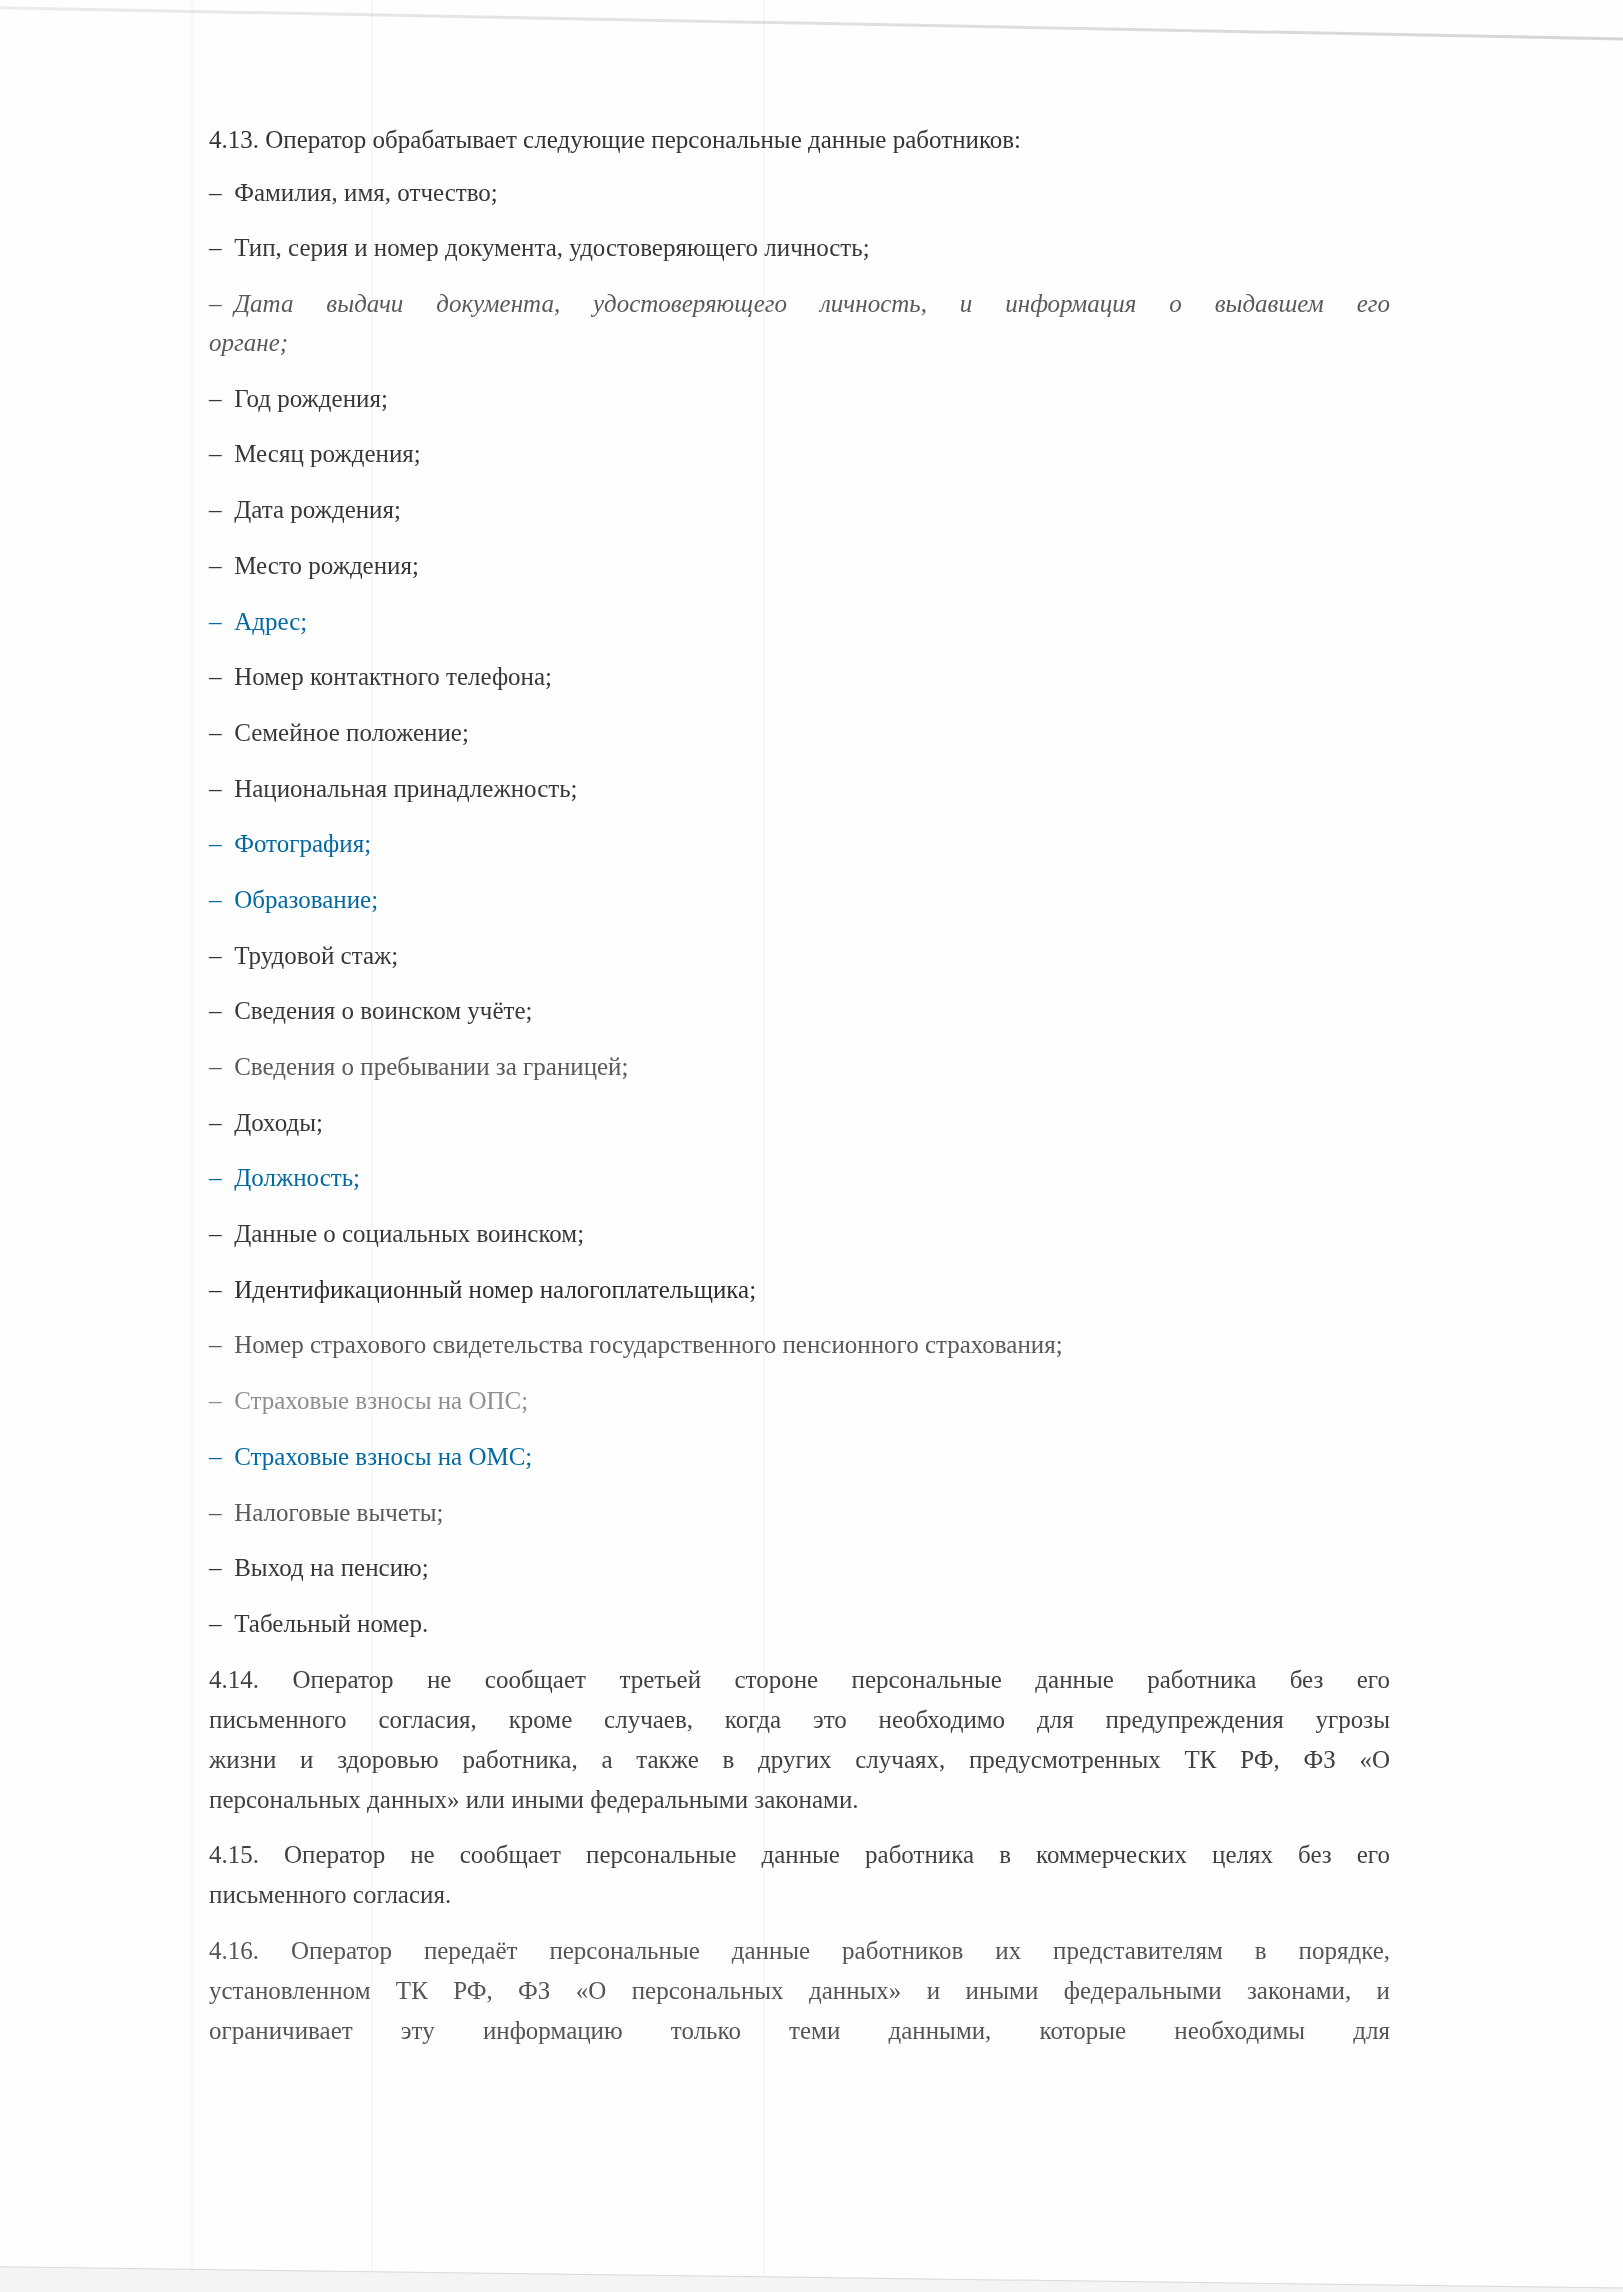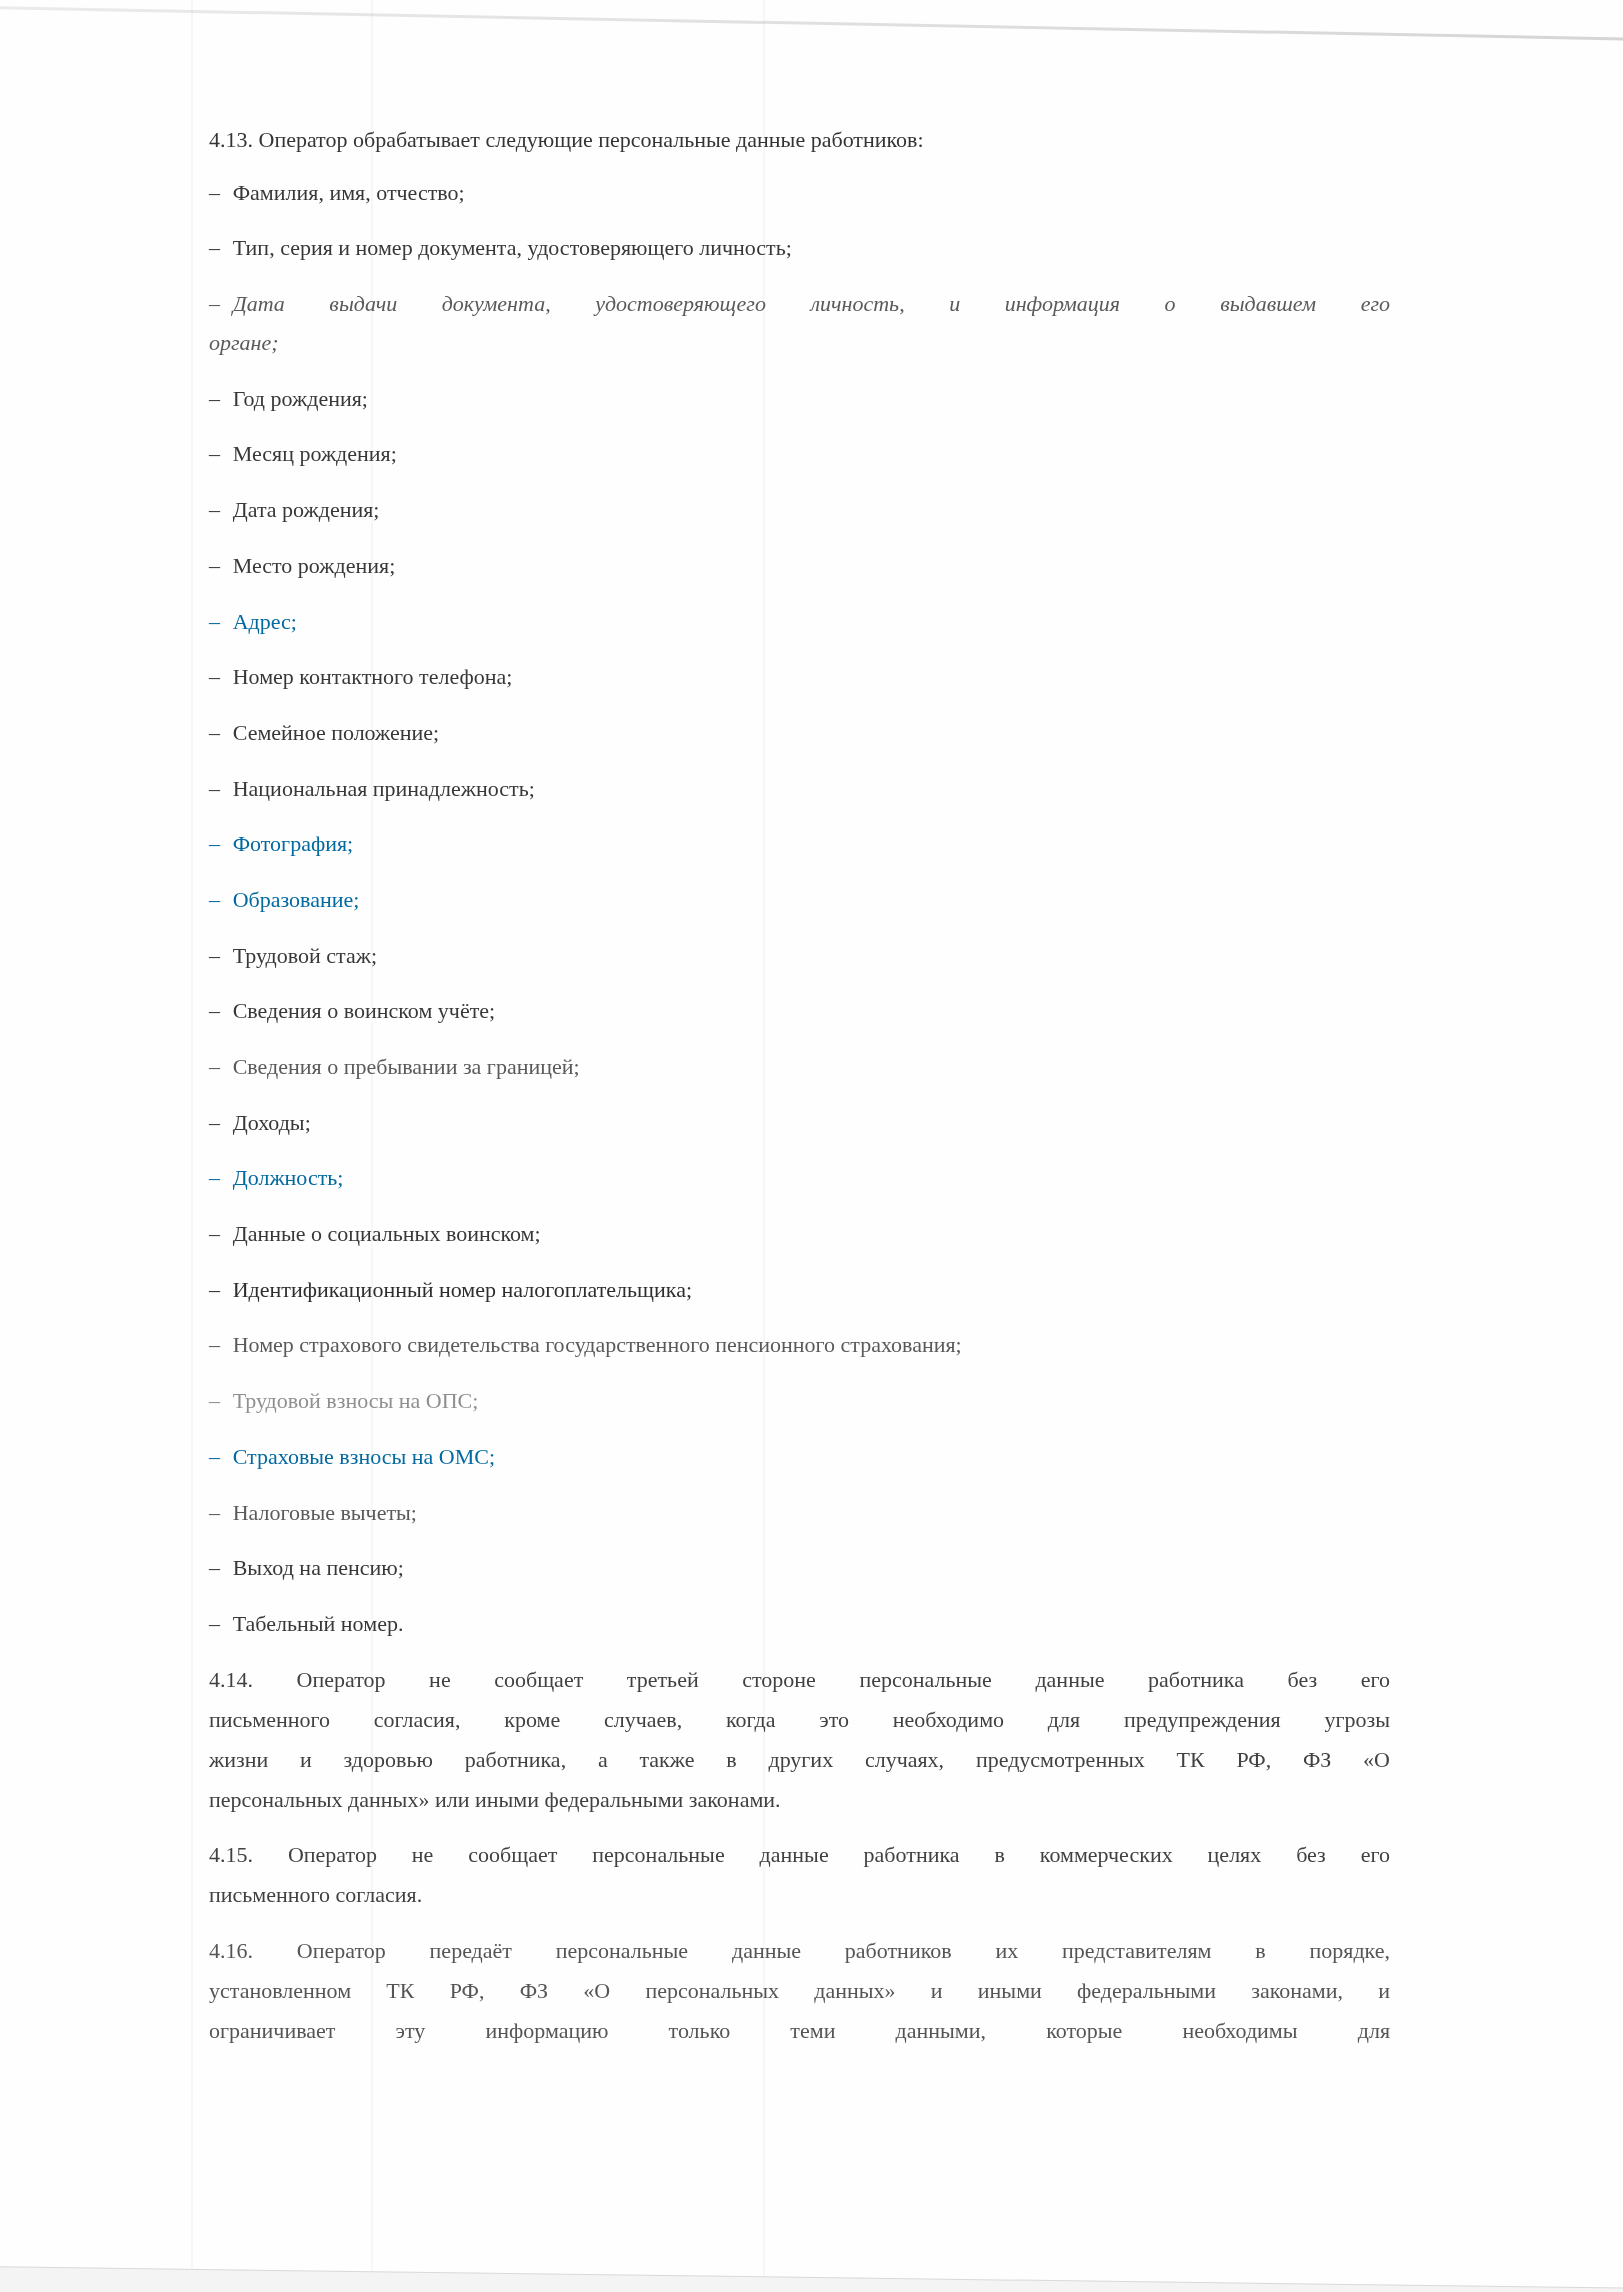--- a/index.html
+++ b/index.html
@@ -30,21 +30,21 @@
   }
   .edge-bottom {
     position: absolute; left: -23.5px; top: 2266px;
     width: 1725px; height: 118px;
     background: #f4f4f4;
     border-top: 1px solid rgba(140,140,140,0.25);
     transform: rotate(0.75deg); transform-origin: left top;
   }
   .content {
     position: absolute; left: 209px; top: 120px; width: 1181px;
-    font-size: 22px;
+    font-size: 25px;
     color: #383838;
   }
   .heading {
     line-height: 39px;
     margin-bottom: 13.7px;
     color: #343434;
   }
   .list-item {
     line-height: 39px;
     margin-bottom: 16.7px;
@@ -120,21 +120,21 @@
 
     <div class="list-item t3"><span class="dash">–</span><span>Должность;</span></div>
 
     <div class="list-item"><span class="dash">–</span><span>Данные о социальных воинском;</span></div>
 
     <div class="list-item t0"><span class="dash">–</span><span>Идентификационный номер налогоплательщика;</span></div>
 
     <div class="list-item t2"><span class="dash">–</span><span>Номер страхового свидетельства государственного пенсионного страхования;</span></div>
 
 
-    <div class="list-item t4"><span class="dash">–</span><span>Трудовой взносы на ОПС;</span></div>
+    <div class="list-item t4"><span class="dash">–</span><span>Страховые взносы на ОПС;</span></div>
 
     <div class="list-item t3"><span class="dash">–</span><span>Страховые взносы на ОМС;</span></div>
 
     <div class="list-item t2"><span class="dash">–</span><span>Налоговые вычеты;</span></div>
 
     <div class="list-item"><span class="dash">–</span><span>Выход на пенсию;</span></div>
 
     <div class="list-item"><span class="dash">–</span><span>Табельный номер.</span></div>
 
     <div class="para">

